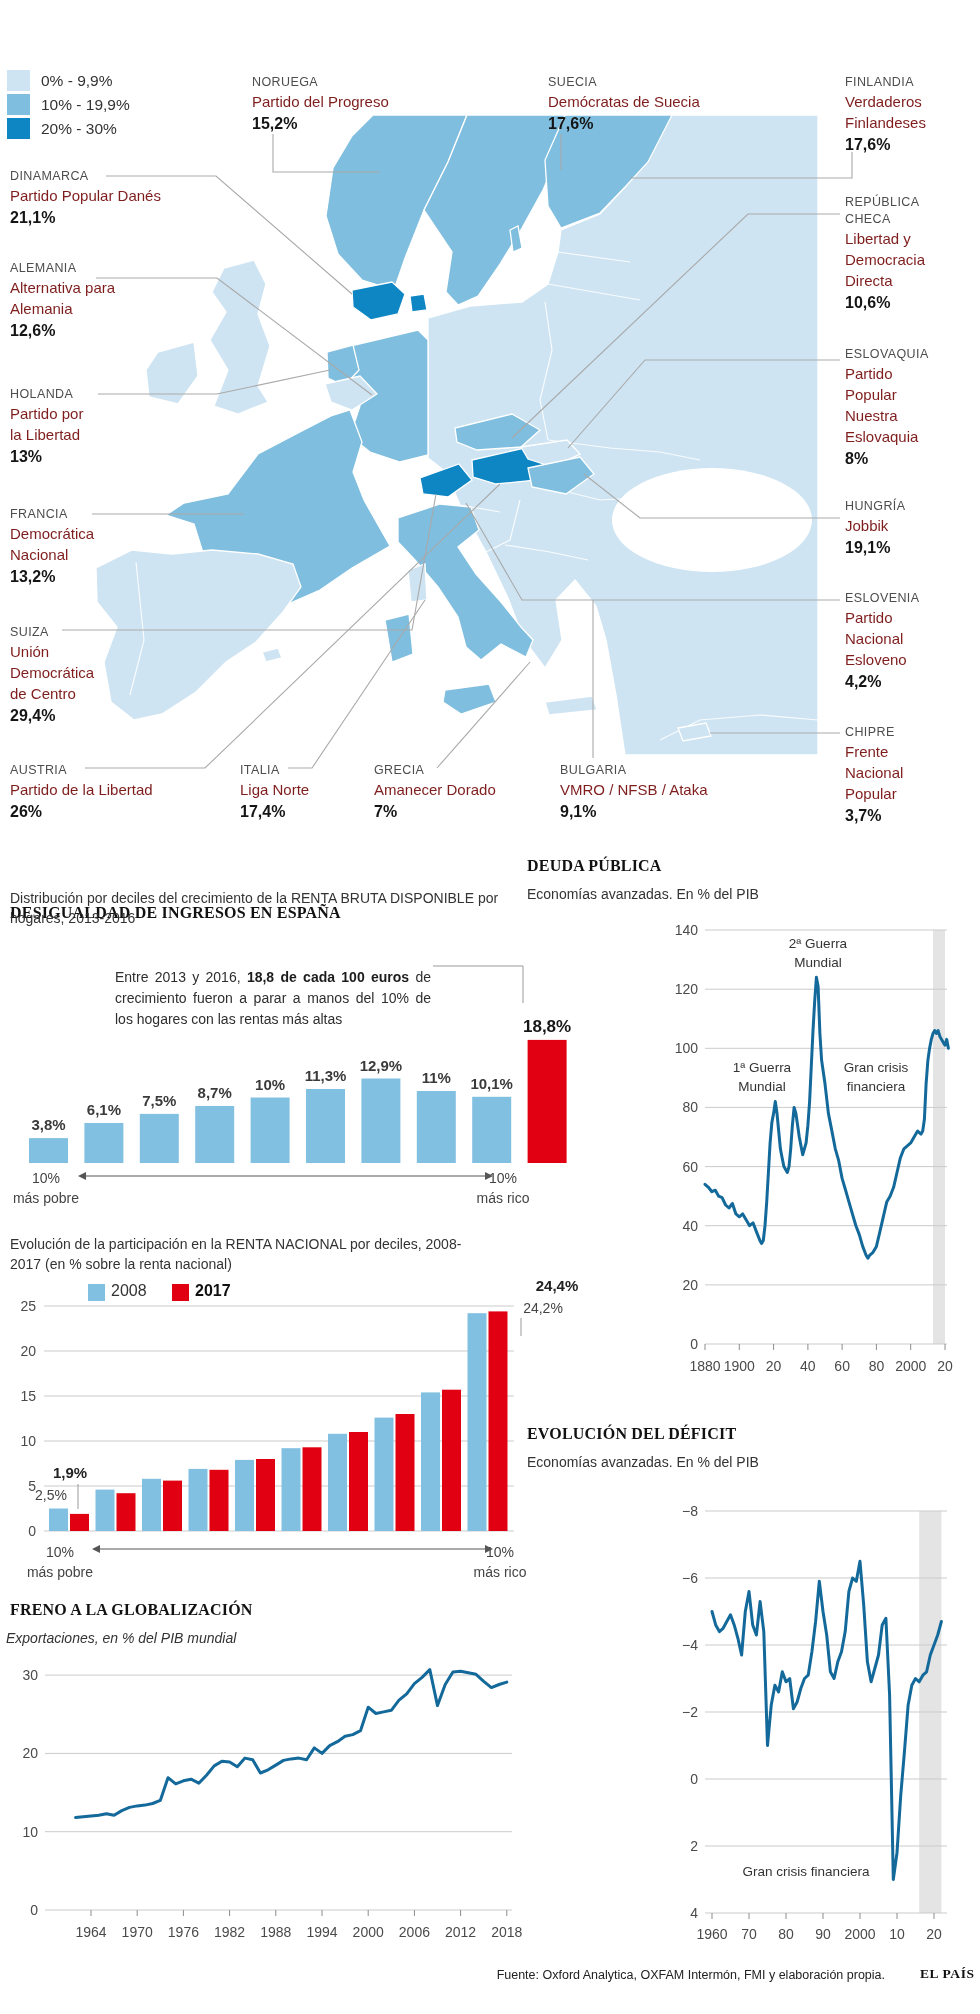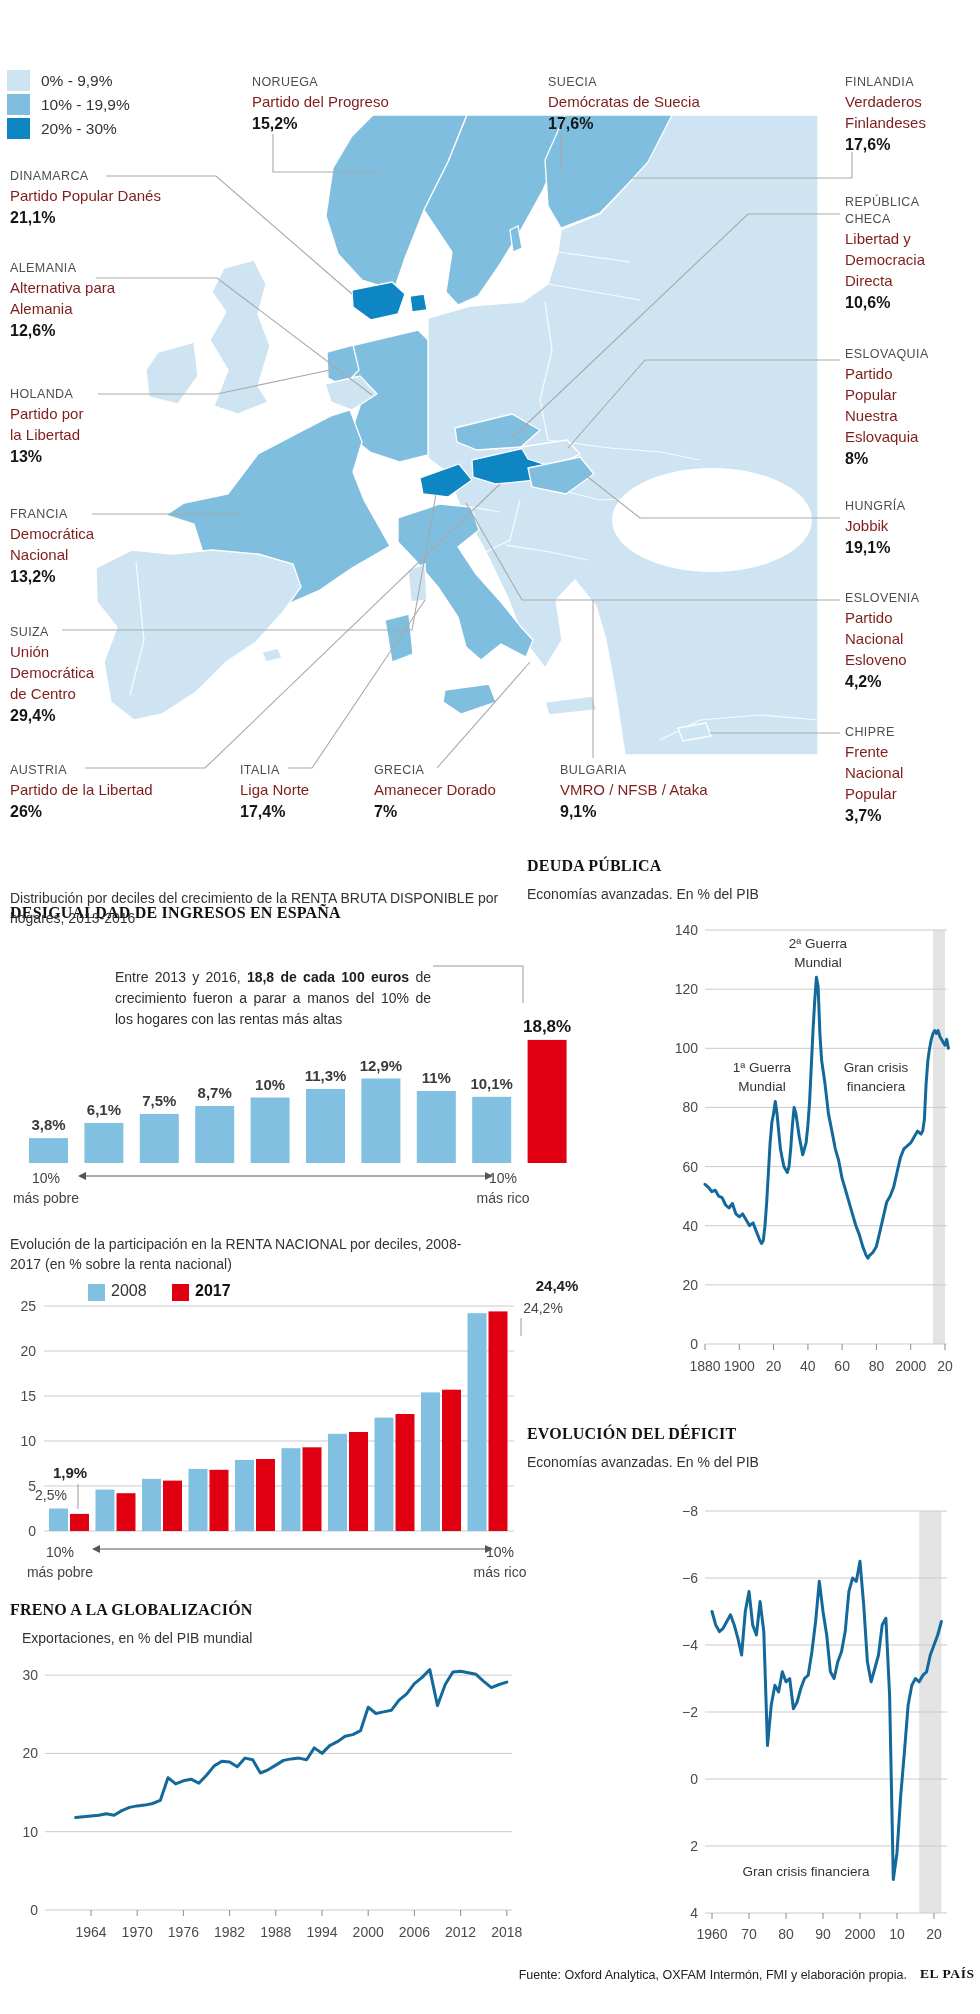--- a/index.html
+++ b/index.html
@@ -34,21 +34,21 @@
   .bar-lab{font-size:15px;font-weight:700;fill:#3a3a3a;text-anchor:middle;}
   .bar-lab-big{font-size:17px;font-weight:700;fill:#161616;text-anchor:middle;}
   .small-lab{font-size:14px;fill:#444;text-anchor:middle;}
   .bold-lab{font-size:15px;font-weight:700;fill:#222;text-anchor:middle;}
   .ann{font-size:13.5px;fill:#333;text-anchor:middle;}
   .dataline{fill:none;stroke:#14699b;stroke-width:3;stroke-linejoin:round;stroke-linecap:round;}
   .callout2{stroke:#9a9a9a;stroke-width:1;fill:none;}
   .arrowline{stroke:#555;stroke-width:1;fill:none;}
   .arrowhead{fill:#555;}
   .band{fill:#e4e4e4;}
-  .footer-src{position:absolute;font-size:12.5px;color:#222;margin-left:22px;}
+  .footer-src{position:absolute;font-size:12.5px;color:#222;}
   .footer-brand{position:absolute;font-family:"Liberation Serif",serif;font-weight:700;
                 font-size:13.5px;color:#111;letter-spacing:.6px;}
 </style>
 </head>
 <body>
 
 <div class="canvas">
 
   <svg class="layer" width="980" height="850" viewBox="0 0 980 850">
 
@@ -404,21 +404,21 @@
   <div class="sec-sub" style="left:10px;top:888px;width:500px;">Distribución por deciles del crecimiento de la RENTA BRUTA DISPONIBLE por hogares, 2013-2016</div>
   <p class="annotation"><span>Entre 2013 y 2016, </span><b>18,8 de cada 100 euros</b><span> de crecimiento fueron a parar a manos del 10% de los hogares con las rentas más altas</span></p>
 
   <div class="sec-sub" style="left:10px;top:1234px;width:480px;">Evolución de la participación en la RENTA NACIONAL por deciles, 2008-2017 (en % sobre la renta nacional)</div>
   <div class="c2-legend-sw" style="left:88px;top:1284px;background:#82c0e2;"></div>
   <div class="c2-legend-lab" style="left:111px;top:1282px;">2008</div>
   <div class="c2-legend-sw" style="left:172px;top:1284px;background:#e10012;"></div>
   <div class="c2-legend-lab bold" style="left:195px;top:1282px;">2017</div>
 
   <div class="sec-title" style="left:10px;top:1601px;">FRENO A LA GLOBALIZACIÓN</div>
-  <div class="sec-sub" style="left:22px;top:1628px;">Exportaciones, en % del PIB mundial</div>
+  <div class="sec-sub" style="left:6px;top:1628px;font-style:italic;">Exportaciones, en % del PIB mundial</div>
 
   <div class="sec-title" style="left:527px;top:857px;">DEUDA PÚBLICA</div>
   <div class="sec-sub" style="left:527px;top:884px;">Economías avanzadas. En % del PIB</div>
 
   <div class="sec-title" style="left:527px;top:1425px;">EVOLUCIÓN DEL DÉFICIT</div>
   <div class="sec-sub" style="left:527px;top:1452px;">Economías avanzadas. En % del PIB</div>
 
   <div class="footer-src" style="left:0px;top:1968px;width:885px;text-align:right;">Fuente: Oxford Analytica, OXFAM Intermón, FMI y elaboración propia.</div>
   <div class="footer-brand" style="left:920px;top:1966px;">EL PAÍS</div>
 

